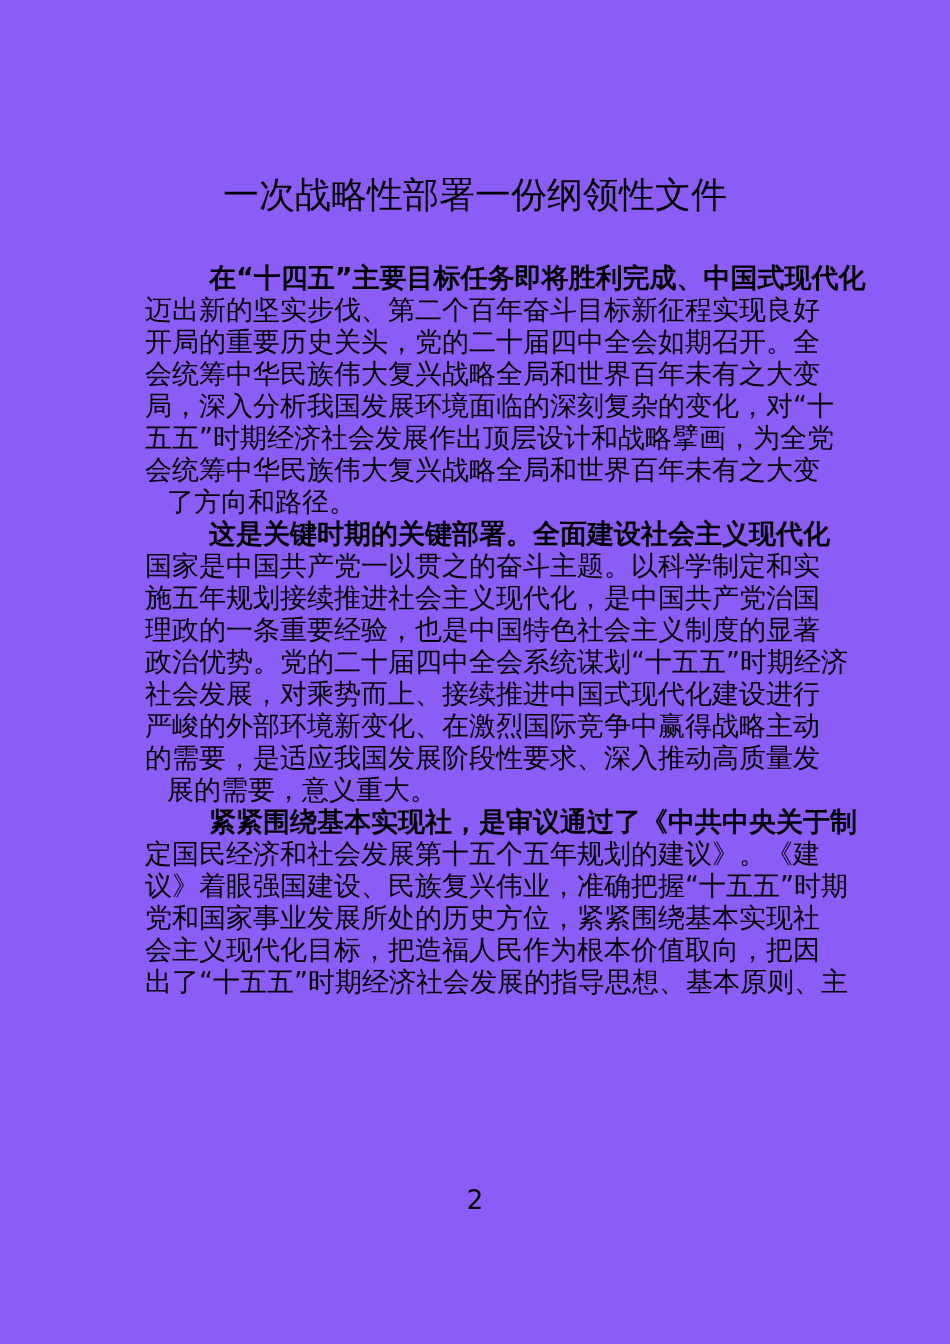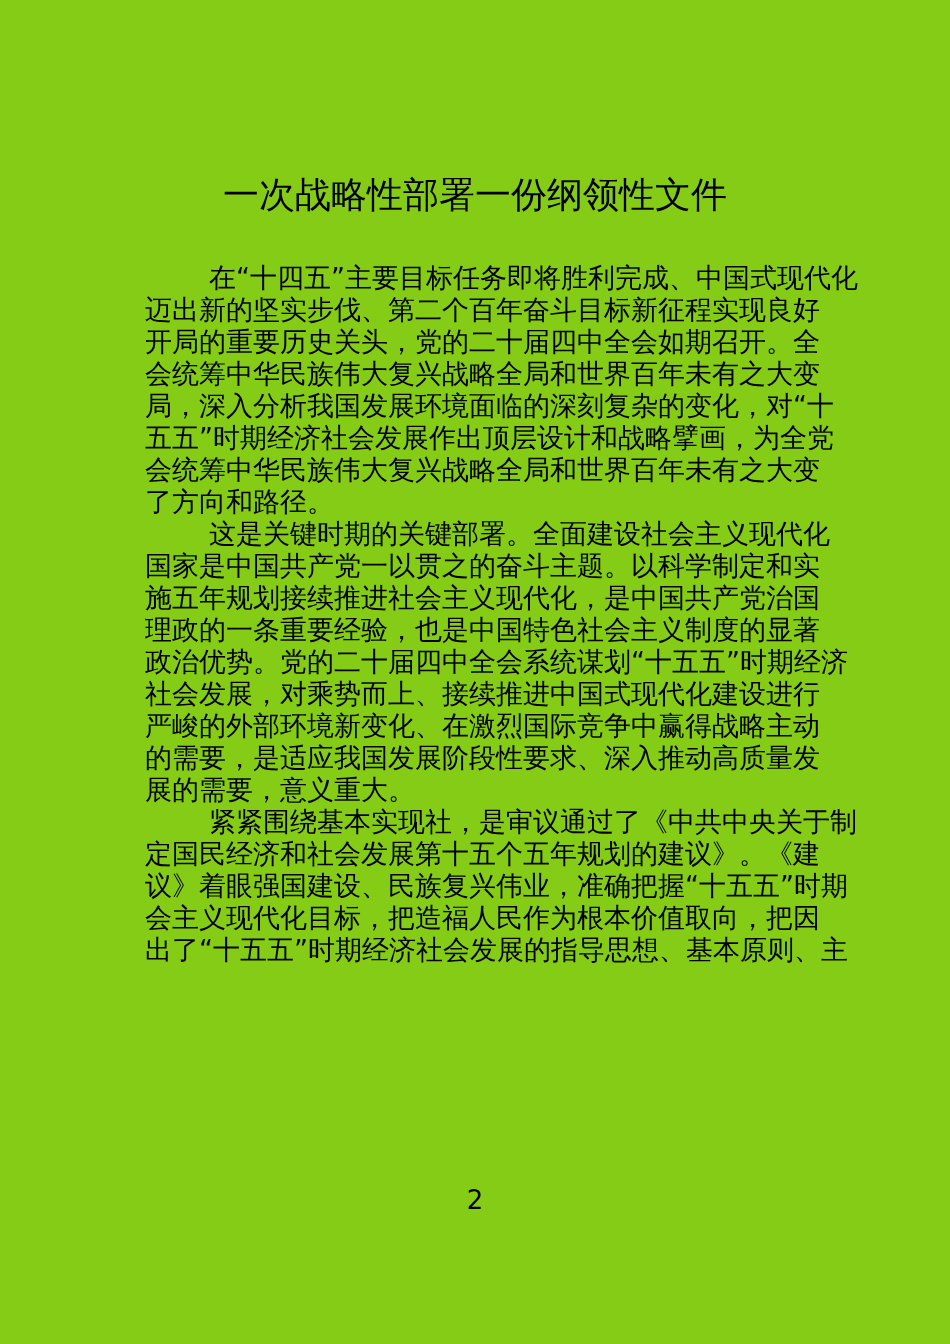--- a/index.html
+++ b/index.html
@@ -1,25 +1,25 @@
 <!DOCTYPE html>
 <html><head>
 <meta charset="utf-8">
 <style>
   html, body { margin: 0; padding: 0; background: #ffffff; }
   body { width: 950px; height: 1344px; position: relative; overflow: hidden;
          font-family: "DejaVu Sans", "Liberation Sans", sans-serif; color: #000; }
-  .page { position: absolute; left: 0; top: 0; width: 950px; height: 1344px; background: #84cc16; }
+  .page { position: absolute; left: 0; top: 0; width: 950px; height: 1344px; background: #8b5cf6; }
   .title { position: absolute; left: 0; width: 950px; top: 170px; text-align: center;
            font-size: 36px; line-height: 50px; letter-spacing: 0px; font-weight: normal; }
   .body { position: absolute; left: 145px; top: 262px; width: 662px; }
   .line { height: 32px; line-height: 32px; font-size: 27px; white-space: nowrap;
           text-align: justify; text-align-last: justify; display: block; }
-  .line.indent { padding-left: 64px; }
-  .line.last { text-align-last: left; }
+  .line.indent { padding-left: 64px; font-weight: bold; }
+  .line.last { text-align-last: left; margin-left: 22px; }
   .page-number { position: absolute; left: 0; width: 950px; top: 1184px; text-align: center;
                  font-size: 26px; line-height: 32px; }
 </style>
 </head>
 <body>
 
 <div class="page">
   <div class="title">一次战略性部署一份纲领性文件</div>
 
   <div class="body">
@@ -41,19 +41,20 @@
       <span class="line">政治优势。党的二十届四中全会系统谋划“十五五”时期经济</span>
       <span class="line">社会发展，对乘势而上、接续推进中国式现代化建设进行</span>
       <span class="line">严峻的外部环境新变化、在激烈国际竞争中赢得战略主动</span>
       <span class="line">的需要，是适应我国发展阶段性要求、深入推动高质量发</span>
       <span class="line last">展的需要，意义重大。</span>
     </div>
     <div>
       <span class="line indent">紧紧围绕基本实现社，是审议通过了《中共中央关于制</span>
       <span class="line">定国民经济和社会发展第十五个五年规划的建议》。《建</span>
       <span class="line">议》着眼强国建设、民族复兴伟业，准确把握“十五五”时期</span>
+      <span class="line">党和国家事业发展所处的历史方位，紧紧围绕基本实现社</span>
       <span class="line">会主义现代化目标，把造福人民作为根本价值取向，把因</span>
       <span class="line">出了“十五五”时期经济社会发展的指导思想、基本原则、主</span>
     </div>
   </div>
 
   <div class="page-number">2</div>
 </div>
 
 </body></html>

